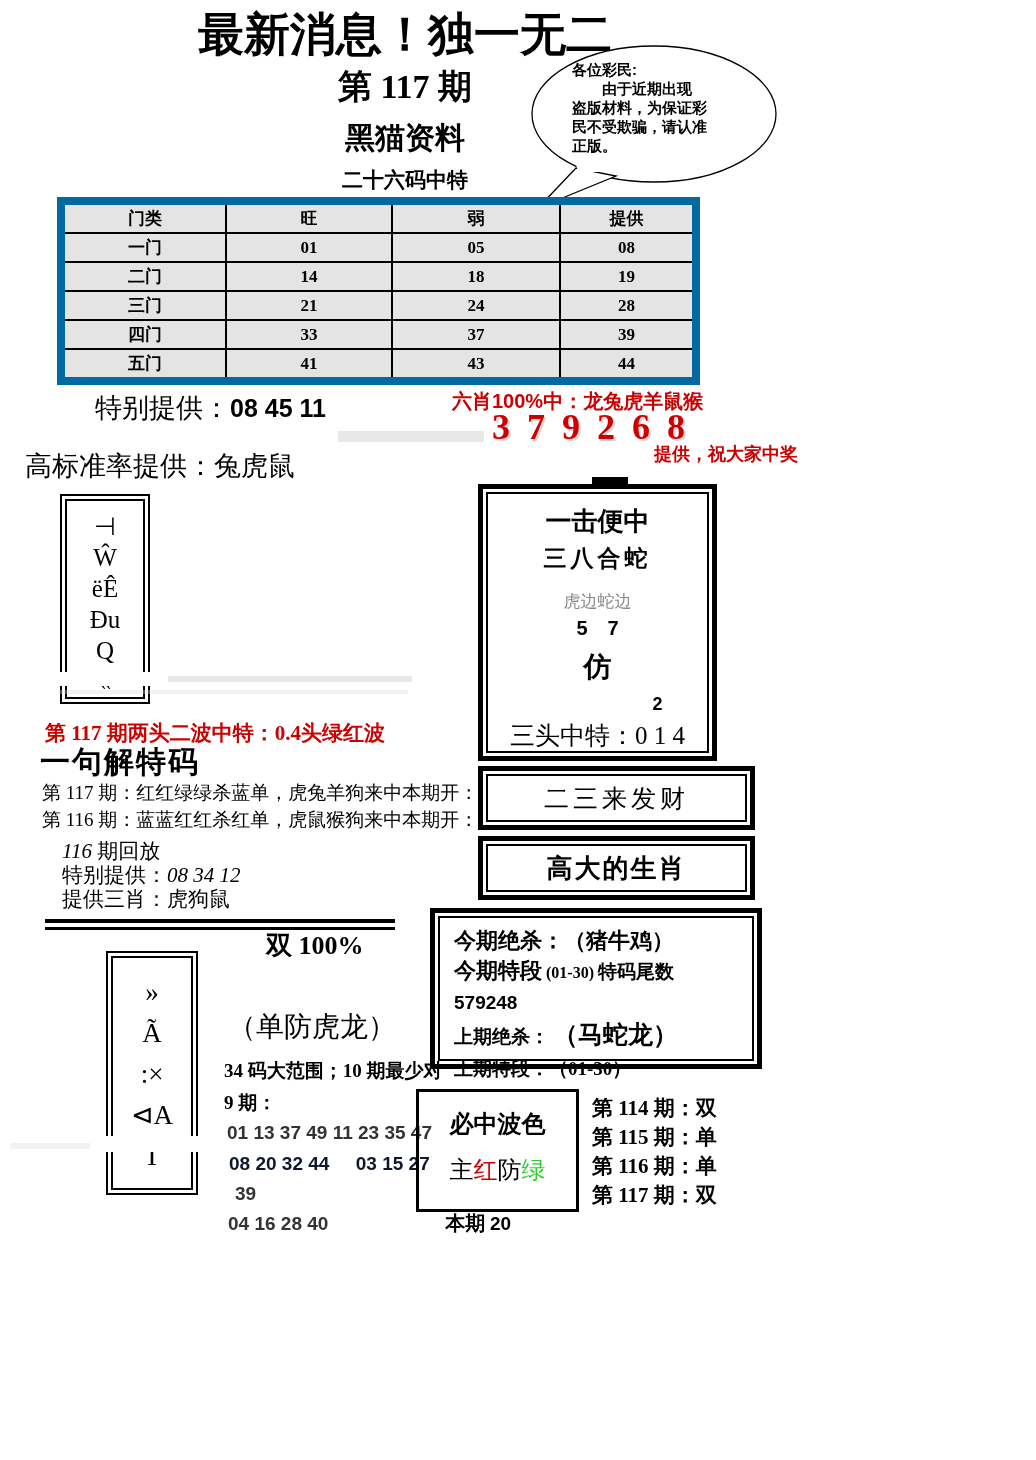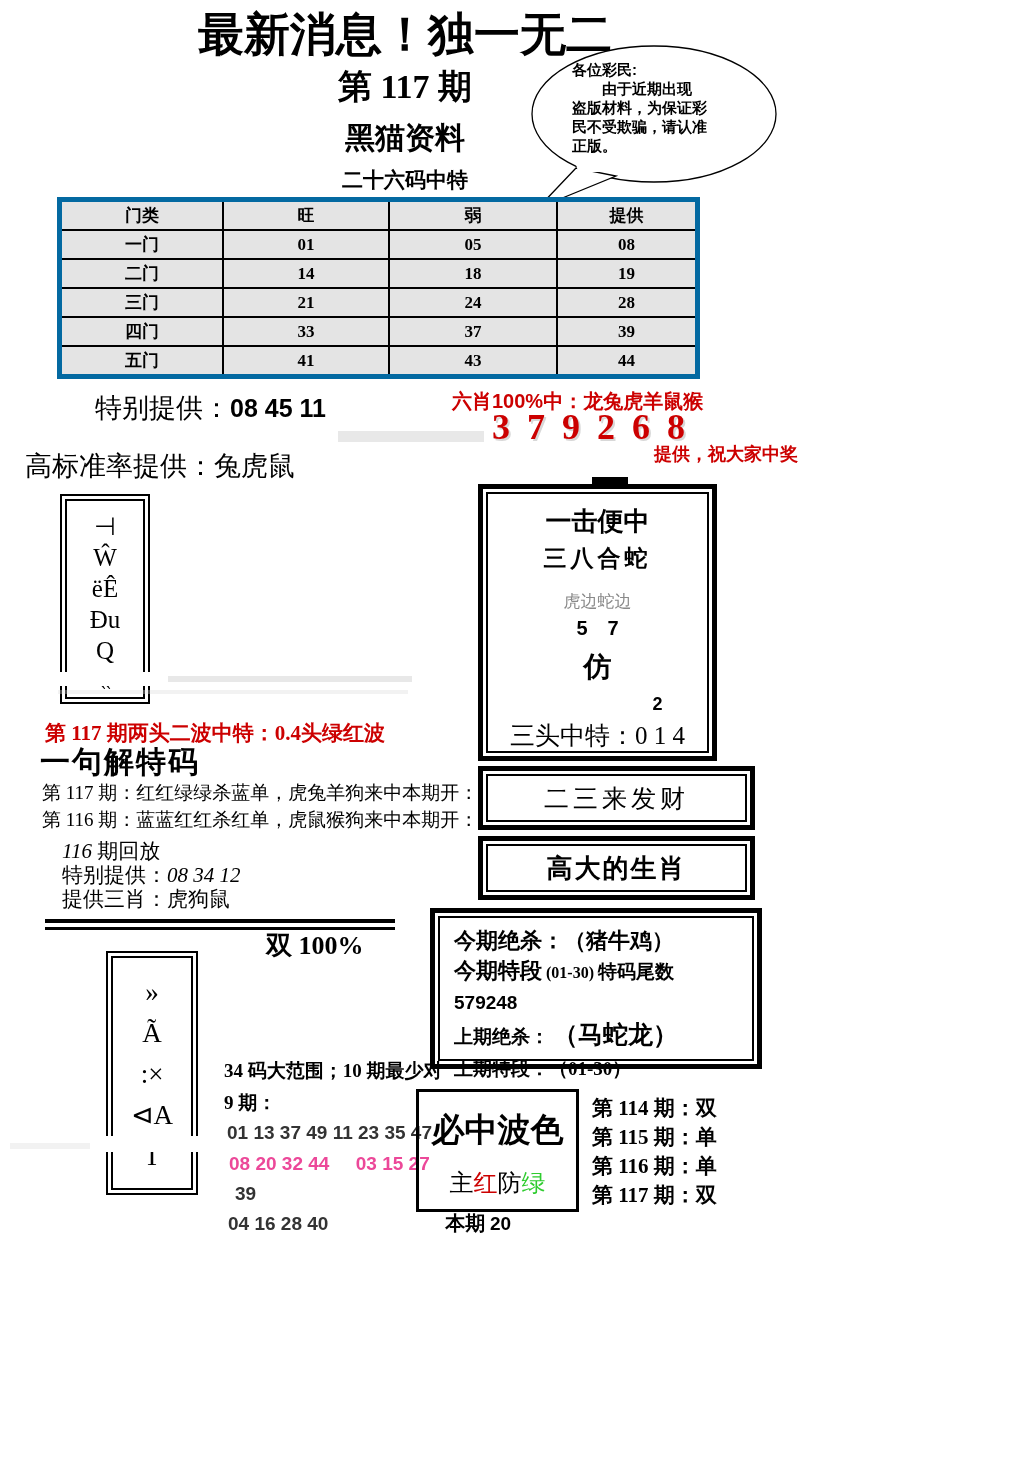--- a/index.html
+++ b/index.html
@@ -9,21 +9,21 @@
   .ctr{text-align:center;}
   .b{font-weight:bold;}
   .sans{font-family:"Liberation Sans", sans-serif;}
   .red{color:#cc0000;}
   .green{color:#2fcc2f;}
   .grayt{color:#8a8a8a;}
   .pre{white-space:pre;}
   .ital{font-style:italic;}
 
   
-  table.gate{border-collapse:collapse;background:#0c4a6e;border:5px solid #0369a1;}
+  table.gate{border-collapse:collapse;background:#0c4a6e;border:8px solid #0369a1;}
   table.gate th, table.gate td{
     border:2px solid #000;background:#e4e4e4;font-weight:bold;font-size:17px;
     text-align:center;height:27px;padding:0 4px;font-family:"Liberation Serif", serif;}
 
   
   .vbox{border:2px solid #000;padding:3px;background:#fff;}
   .vbox-in{border:2px solid #000;width:100%;height:100%;box-sizing:border-box;
            display:flex;flex-direction:column;align-items:center;}
   .vbox-in span{display:block;}
 
@@ -190,33 +190,34 @@
       <span>Ã</span>
       <span>:×</span>
       <span>⊲A</span>
       <span>T̈</span>
     </div>
   </div>
   <div class="abs erase" style="left:98px;top:1136px;width:100px;height:16px;"></div>
   <div class="abs smudge" style="left:10px;top:1143px;width:80px;height:6px;opacity:.35;"></div>
 
   <div class="abs b" style="left:266px;top:928px;font-size:26px;">双 100%</div>
+  <div class="abs" style="left:228px;top:1008px;font-size:28px;">（单防虎龙）</div>
   <div class="abs b" style="left:224px;top:1058px;font-size:19px;">34 码大范围；10 期最少对</div>
   <div class="abs b" style="left:224px;top:1090px;font-size:19px;">9 期：</div>
   <div class="abs sans b pre" style="left:227px;top:1122px;font-size:19px;color:#333;">01 13 37 49 11 23 35 47</div>
-  <div class="abs sans b pre" style="left:229px;top:1153px;font-size:19px;color:#ec4899;">08 20 32 44     03 15 27</div>
+  <div class="abs sans b pre" style="left:229px;top:1153px;font-size:19px;color:#0f172a;">08 20 32 44     03 15 27</div>
   <div class="abs sans b pre" style="left:235px;top:1183px;font-size:19px;color:#333;">39</div>
   <div class="abs" style="left:228px;top:1210px;font-size:19px;">
     <span class="sans b" style="color:#333;">04 16 28 40</span>
     <span class="b" style="margin-left:112px;font-size:20px;">本期</span>
     <span class="sans b" style="font-size:19px;">20</span>
   </div>
 
   <div class="abs" style="left:416px;top:1089px;width:163px;height:123px;border:3px solid #000;box-sizing:border-box;">
-    <div class="ctr b" style="font-size:33px;margin-top:16px;">必中波色</div>
+    <div class="ctr b" style="font-size:24px;margin-top:16px;">必中波色</div>
     <div class="ctr" style="font-size:24px;margin-top:14px;">
       <span>主</span><span class="red">红</span><span>防</span><span class="green">绿</span>
     </div>
   </div>
 
   <div class="abs" style="left:592px;top:1094px;">
     <div class="hist-row"><span>第 114 期：</span><span class="pre">双</span></div>
     <div class="hist-row"><span>第 115 期：</span><span class="pre">单</span></div>
     <div class="hist-row"><span>第 116 期：</span><span class="pre">单</span></div>
     <div class="hist-row"><span>第 117 期：</span><span class="pre">双</span></div>

